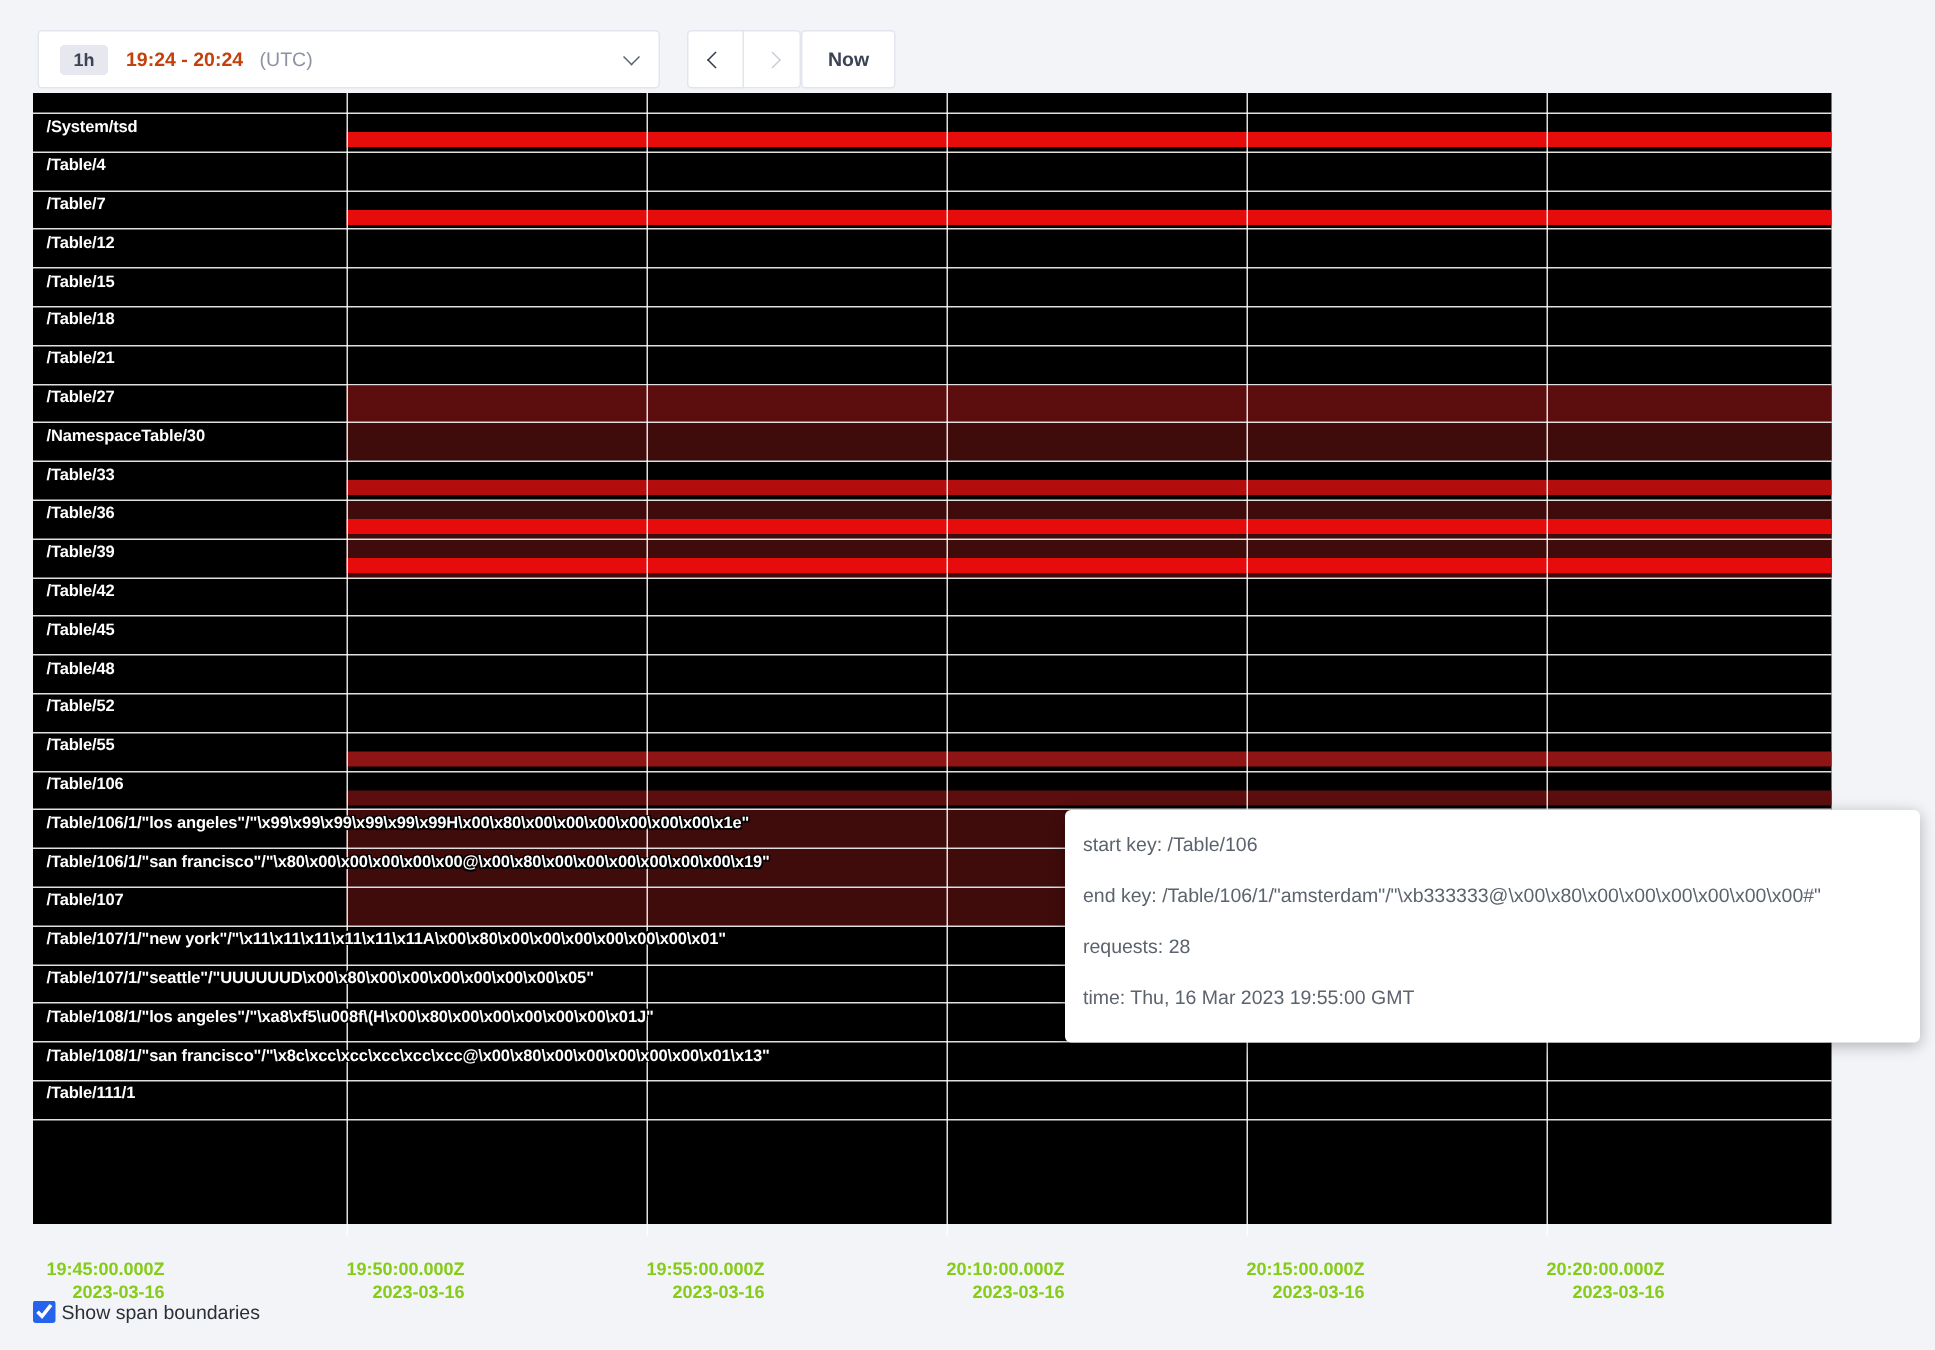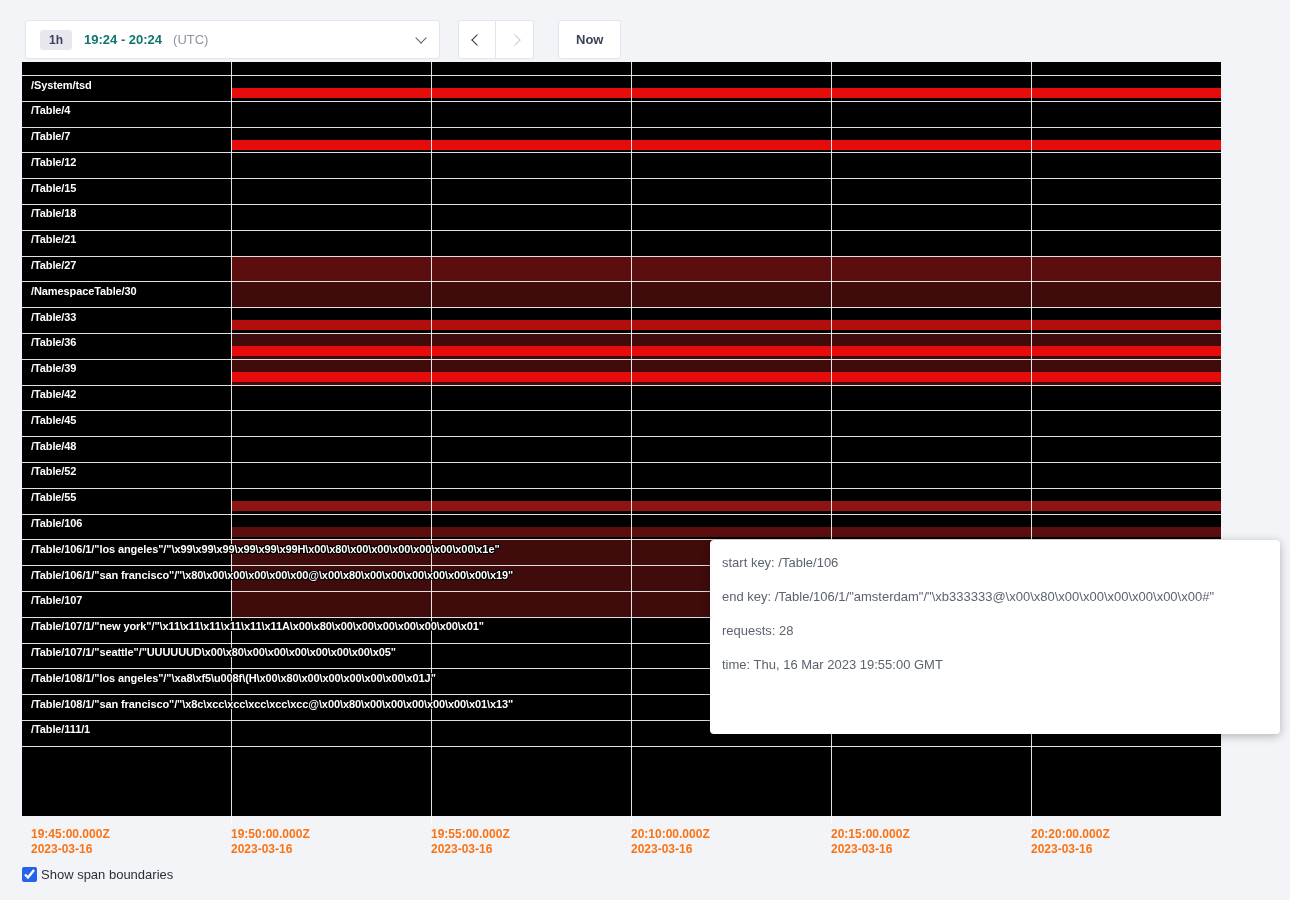--- a/index.html
+++ b/index.html
@@ -14,57 +14,57 @@
   
   .toolbar { position:absolute; left:25px; top:20px; display:flex; align-items:stretch; height:39px; }
   .time-select {
     width:415px; background:#fff; border:1px solid #e3e5ee; border-radius:3px;
     display:flex; align-items:center; padding:0 14px; cursor:pointer;
   }
   .duration-badge {
     background:#e7e8ef; color:#3b4354; font-size:12px; font-weight:bold;
     padding:3px 9px; border-radius:3px; margin-right:12px;
   }
-  .range-text { font-size:13px; font-weight:bold; color:#0f766e; white-space:nowrap; }
+  .range-text { font-size:13px; font-weight:bold; color:#c2410c; white-space:nowrap; }
   .tz-text { font-size:13px; color:#8d93a3; margin-left:11px; font-weight:normal; }
   .chevron { display:inline-block; width:8px; height:8px; border-left:1.6px solid currentColor; border-bottom:1.6px solid currentColor; }
   .chevron.down { transform:rotate(-45deg); margin-left:auto; color:#596070; margin-top:-3px; }
   .chevron.left { transform:rotate(45deg); color:#2f3747; }
   .chevron.right { transform:rotate(-135deg); color:#c9ced9; }
   .nav-group { display:flex; margin-left:18px; }
   .nav-btn {
     width:38px; background:#fff; border:1px solid #e3e5ee;
     display:flex; align-items:center; justify-content:center; cursor:pointer;
   }
   .nav-btn.prev { border-radius:3px 0 0 3px; }
   .nav-btn.next { border-radius:0 3px 3px 0; border-left:0; cursor:default; }
   .now-btn {
-    margin-left:24px; padding:0 17px; background:#fff; border:1px solid #e3e5ee; border-radius:3px;
+    margin-left:0; padding:0 17px; background:#fff; border:1px solid #e3e5ee; border-radius:3px;
     font-weight:bold; font-size:13px; color:#3b4354; cursor:pointer;
     font-family:"Liberation Sans", sans-serif;
   }
 
   
   .canvas { position:absolute; left:22px; top:62px; width:1199px; height:754px; background:#000; }
   .rows { position:absolute; left:0; top:13px; width:100%; border-bottom:1px solid rgba(255,255,255,0.88); }
   .row { position:relative; height:25.8px; border-top:1px solid rgba(255,255,255,0.88); }
   .row-label {
     position:absolute; left:9px; top:2.5px; color:#fff; font-size:11px; font-weight:bold;
     letter-spacing:-0.1px; white-space:nowrap; z-index:3;
     text-shadow:1px 1px 0 #000, -1px -1px 0 #000, 1px -1px 0 #000, -1px 1px 0 #000;
   }
   .fill  { position:absolute; left:209px; right:0; top:0; bottom:0; }
   .strip { position:absolute; left:209px; right:0; top:12px; height:10px; z-index:1; }
   .gridline { position:absolute; top:0; width:1px; height:762px; background:rgba(255,255,255,0.88); z-index:2; }
   .axis { position:absolute; left:0; top:765px; width:100%; height:32px; }
-  .tick { position:absolute; top:0; color:#f97316; font-size:12px; font-weight:bold; line-height:15px; white-space:nowrap; }
+  .tick { position:absolute; top:12px; color:#84cc16; font-size:12px; font-weight:bold; line-height:15px; white-space:nowrap;text-align:right; }
 
   
   .tooltip {
-    position:absolute; left:710px; top:540px; width:570px; height:194px;
+    position:absolute; left:710px; top:540px; width:570px; height:155px;
     background:#fff; border-radius:4px; box-shadow:0 2px 10px rgba(0,0,0,0.28);
     padding:13px 12px; z-index:10;
   }
   .tooltip .line { font-size:13px; color:#5c636e; line-height:20px; margin-bottom:14px; white-space:nowrap; }
 
   
   .footer-check { position:absolute; left:22px; top:867px; display:flex; align-items:center; }
   .footer-check input { width:15px; height:15px; accent-color:#2563eb; margin-right:4px; cursor:pointer; }
   .footer-check label { font-size:13px; color:#2b2f36; }
 </style>

